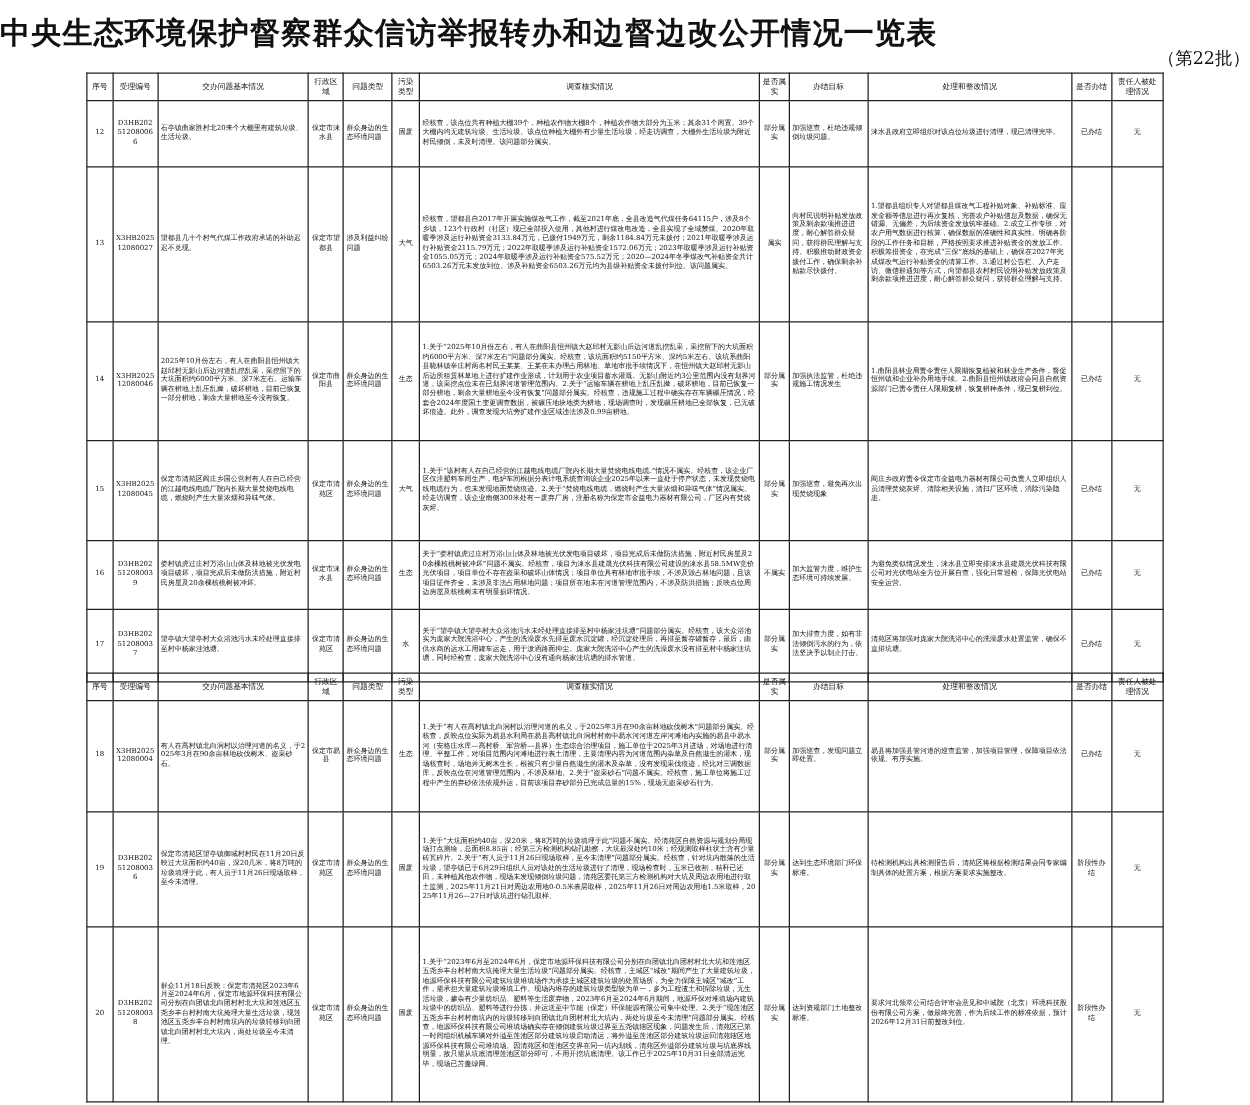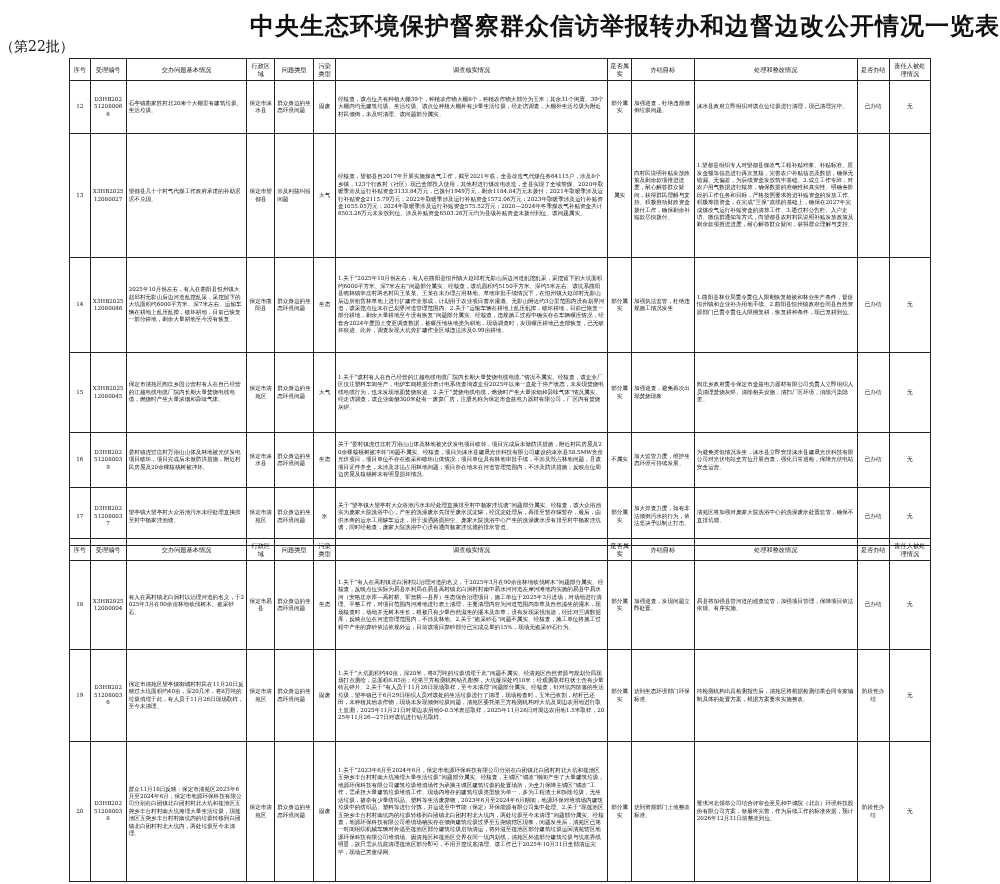--- a/index.html
+++ b/index.html
@@ -1,18 +1,18 @@
 <!DOCTYPE html>
 <html><head>
 <meta charset="utf-8">
 <style>
   html,body{margin:0;padding:0;background:#ffffff;}
   body{width:1000px;height:884px;overflow:hidden;position:relative;font-family:"DejaVu Serif","Liberation Serif",serif;color:#111;}
-  .title{position:absolute;left:0;top:10px;width:1000px;text-align:right;font-size:24px;font-weight:bold;letter-spacing:1px;font-family:"DejaVu Serif",serif;}
-  .subtitle{position:absolute;left:0;top:38px;width:1000px;text-align:left;font-size:14px;}
+  .title{position:absolute;left:0;top:10px;width:1000px;text-align:left;font-size:24px;font-weight:bold;letter-spacing:1px;font-family:"DejaVu Serif",serif;}
+  .subtitle{position:absolute;left:0;top:38px;width:1000px;text-align:right;font-size:14px;}
   table{position:absolute;border-collapse:collapse;table-layout:fixed;left:69px;width:862px;}
   td,th{border:1px solid #222;font-size:5.6px;line-height:7.4px;padding:1px 2px;vertical-align:middle;font-weight:normal;overflow:hidden;word-break:break-all;}
   th{text-align:center;font-size:6.2px;line-height:7.6px;}
   .c{text-align:center;}
   .l{text-align:left;}
   #t1{top:58px;border:1.6px solid #111;}
   #t2{top:538px;border:1.6px solid #111;}
   .hdr th{height:19px;}
 </style>
 </head>

